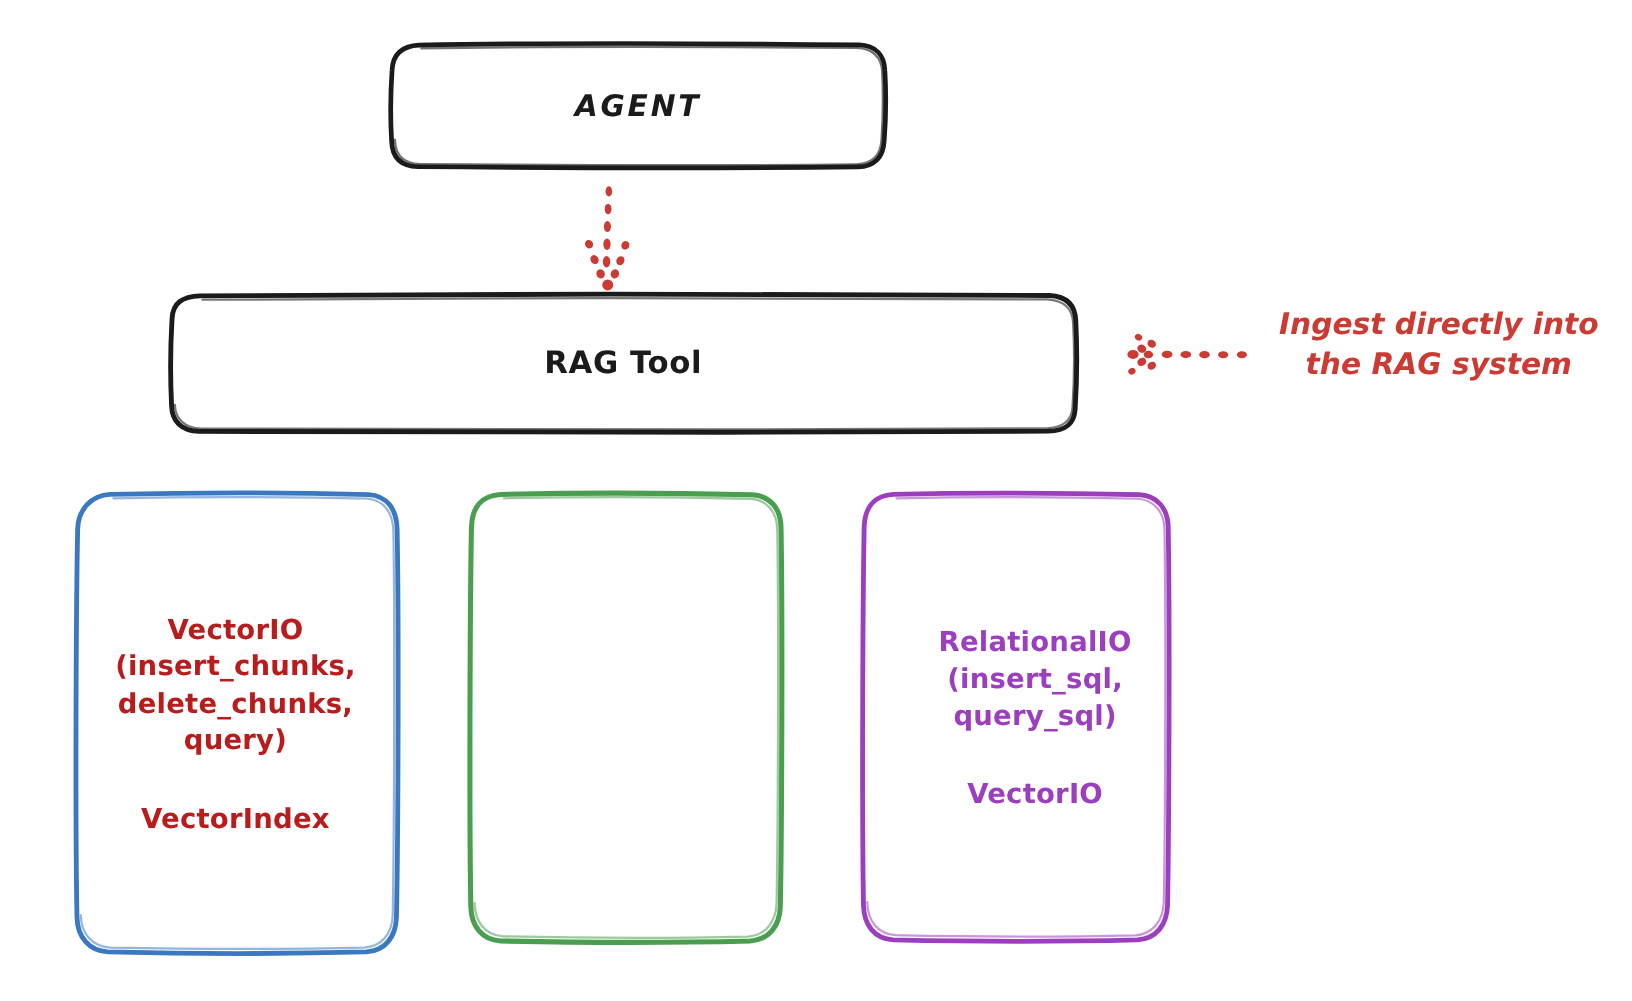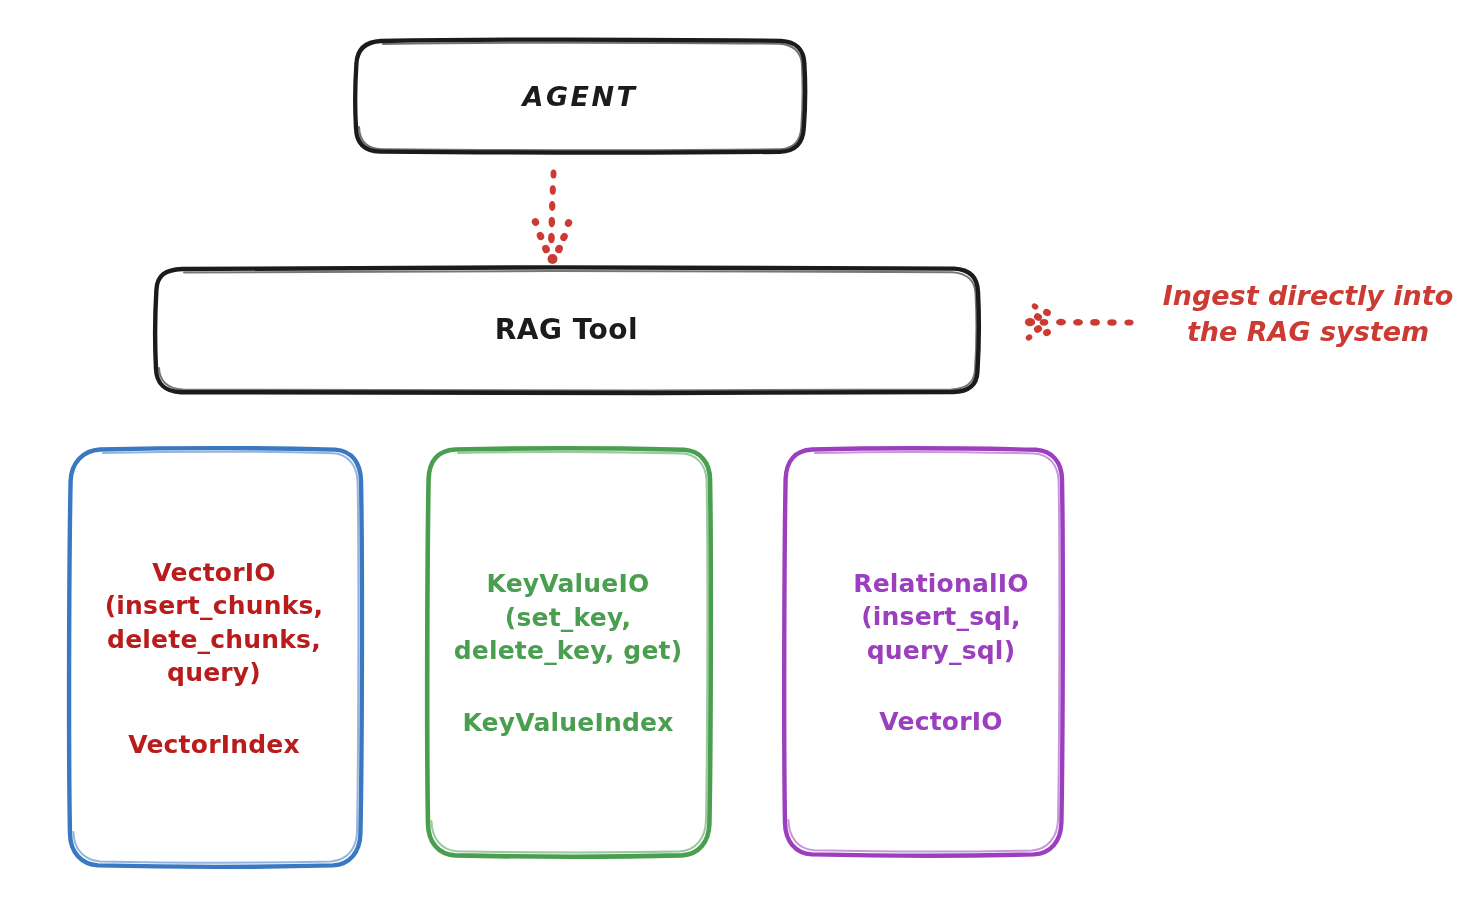--- a/index.html
+++ b/index.html
@@ -268,26 +268,20 @@
   </div>
 
   <div class="node leaf" id="node-vectorio">
     <div class="node-label">VectorIO
 (insert_chunks,
 delete_chunks,
 query)</div>
     <div class="node-sublabel">VectorIndex</div>
   </div>
 
-  <div class="node leaf" id="node-keyvalueio">
-    <div class="node-label">KeyValueIO
-(set_key,
-delete_key, get)</div>
-    <div class="node-sublabel">KeyValueIndex</div>
-  </div>
 
   <div class="node leaf" id="node-relationalio">
     <div class="node-label">RelationalIO
 (insert_sql,
 query_sql)</div>
     <div class="node-sublabel">VectorIO</div>
   </div>
 
   <div id="annotation-ingest">Ingest directly into
 the RAG system</div>

